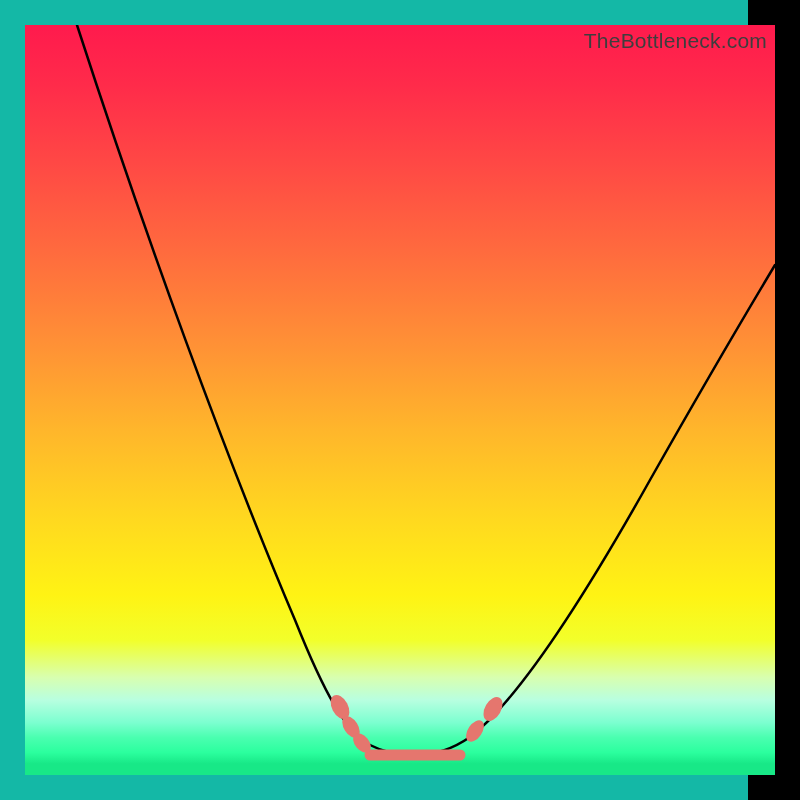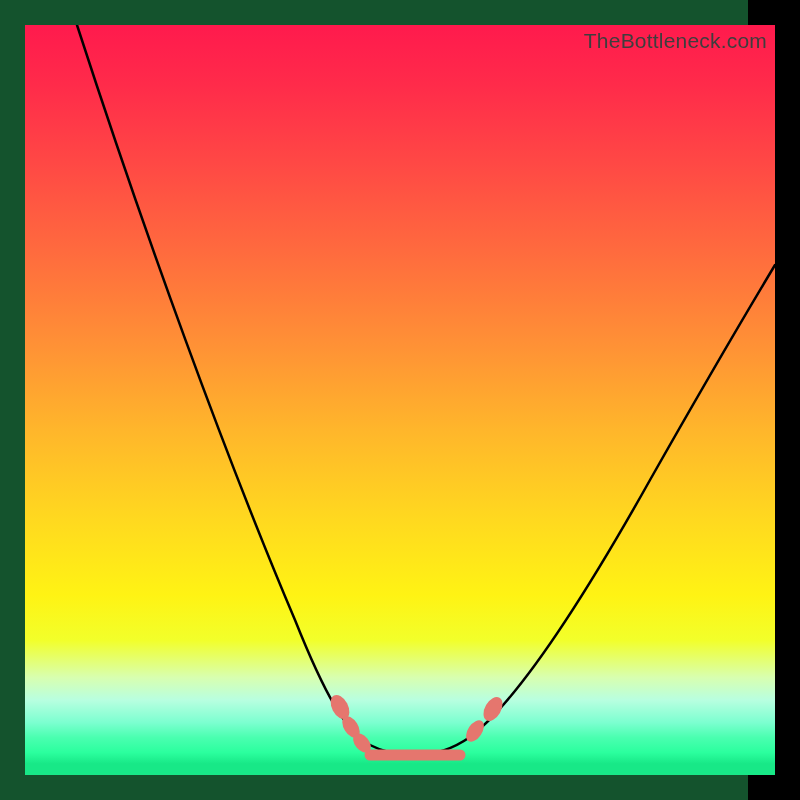--- a/index.html
+++ b/index.html
@@ -8,21 +8,21 @@
     width: 800px;
     height: 800px;
     overflow: hidden;
     background: #000;
     font-family: Arial, Helvetica, sans-serif;
   }
   .outer {
     position: relative;
     width: 748px;
     height: 800px;
-    background: #14532d;
+    background: #14b8a6;
   }
   .plot {
     position: absolute;
     left: 25px;
     top: 25px;
     width: 750px;
     height: 750px;
     background: linear-gradient(to bottom,
       #ff1a4d 0%,
       #ff2b4a 8%,

